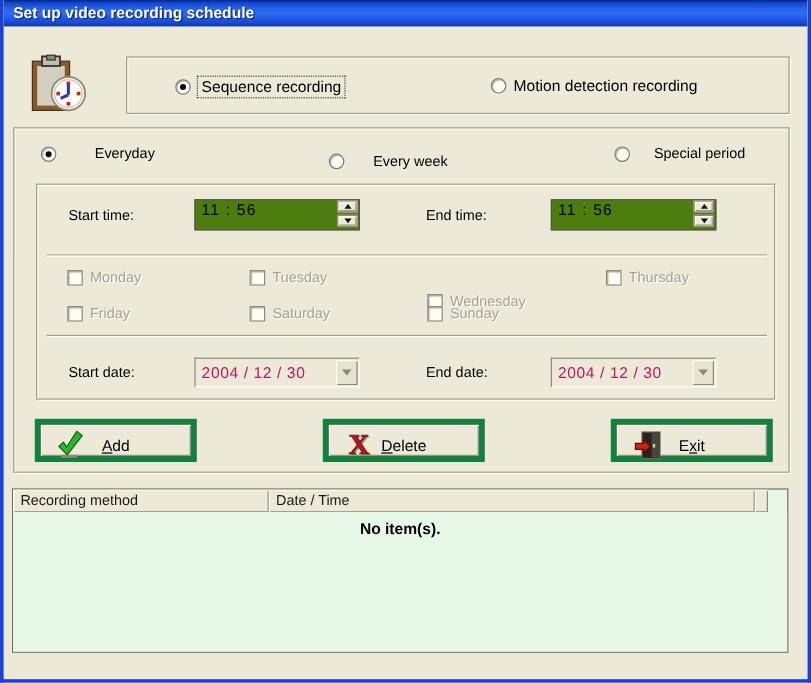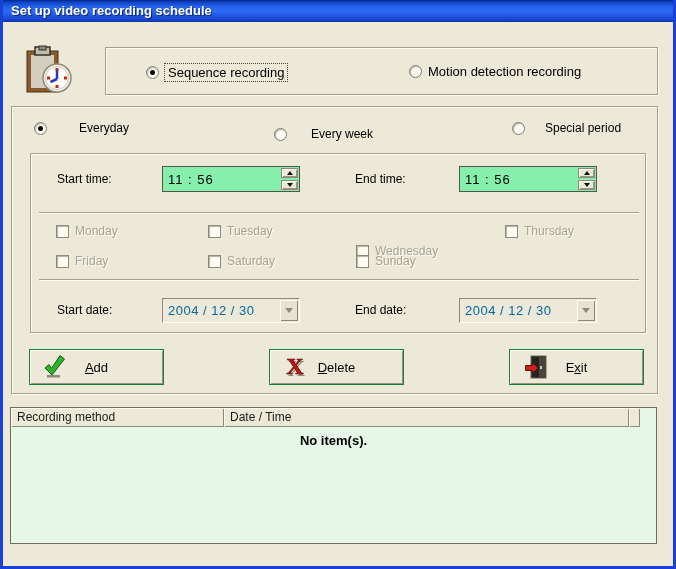--- a/index.html
+++ b/index.html
@@ -21,39 +21,39 @@
   .main-box{left:8px;top:106px;width:647px;height:288px;}
   .inner-box{left:18px;top:46px;width:616px;height:180px;}
 
   .radio-row{position:absolute;display:flex;align-items:center;gap:6px;}
   .radio{position:relative;width:11px;height:11px;border-radius:50%;background:#fdfdf6;border:1px solid #7c796b;box-shadow:inset 1px 1px 1px #b9b6a6;flex:0 0 auto;}
   .radio.checked::after{content:"";position:absolute;left:3px;top:3px;width:5px;height:5px;border-radius:50%;background:#0a0a08;}
   .mode-label{font-size:13px;}
   .focus{outline:1px dotted #45433a;padding:1px 3px;}
 
   .field-label{position:absolute;font-size:12px;}
-  .field{position:absolute;height:26px;width:138px;background:#86efac;border:1px solid #55564a;box-sizing:border-box;display:flex;align-items:center;}
+  .field{position:absolute;height:26px;width:138px;background:#4d7c0f;border:1px solid #55564a;box-sizing:border-box;display:flex;align-items:flex-start;}
   .field-text{flex:1;padding-left:5px;font-size:13px;letter-spacing:1px;}
   .spinner{width:17px;margin-right:1px;display:flex;flex-direction:column;justify-content:center;gap:2px;}
   .spin-btn{height:10px;background:#ece9d8;border:1px solid #8d8a7a;box-shadow:inset 1px 1px 0 #fffef5,inset -1px -1px 0 #9a9686;display:flex;align-items:center;justify-content:center;box-sizing:border-box;}
   .tri-up{width:0;height:0;border-left:3px solid transparent;border-right:3px solid transparent;border-bottom:4px solid #10100c;}
   .tri-down{width:0;height:0;border-left:3px solid transparent;border-right:3px solid transparent;border-top:4px solid #10100c;}
   .tri-gray{width:0;height:0;border-left:4px solid transparent;border-right:4px solid transparent;border-top:5px solid #8d8a7a;}
 
   .sep{position:absolute;left:8px;width:600px;height:0;border-top:1px solid #a29f8e;border-bottom:1px solid #fffef5;}
 
   .checkbox-row{position:absolute;display:flex;align-items:center;gap:6px;}
   .checkbox{width:13px;height:13px;background:#fdfdf6;border:1px solid #8d8a7a;box-shadow:inset 1px 1px 1px #b5b2a2;box-sizing:border-box;flex:0 0 auto;}
   .dis-label{color:#a5a293;text-shadow:1px 1px 0 #fffef5;font-size:12px;}
 
   .combo{position:absolute;height:25px;width:138px;background:#ece9d8;border:1px solid;border-color:#8d8a7a #fffef5 #fffef5 #8d8a7a;box-sizing:border-box;display:flex;align-items:center;}
-  .combo-text{flex:1;padding-left:5px;color:#0369a1;font-size:13px;letter-spacing:0.5px;}
+  .combo-text{flex:1;padding-left:5px;color:#be185d;font-size:13px;letter-spacing:0.5px;}
   .combo-btn{width:18px;height:21px;margin-right:1px;background:#e6e3d2;box-shadow:inset 1px 1px 0 #fffef5,inset -1px -1px 0 #8d8a7a;display:flex;align-items:center;justify-content:center;}
 
-  .btn{position:absolute;width:135px;height:36px;background:#ece9d8;border:1px solid #15803d;box-shadow:inset 1px 1px 0 #fffef5,inset -1px -1px 0 #989384;box-sizing:border-box;}
+  .btn{position:absolute;width:135px;height:36px;background:#ece9d8;border:5px solid #15803d;box-shadow:inset 1px 1px 0 #fffef5,inset -1px -1px 0 #989384;box-sizing:border-box;}
   .btn-ico{position:absolute;left:12px;top:4px;width:26px;height:26px;}
   .btn-label{position:absolute;left:0;right:0;top:10px;text-align:center;font-size:13px;color:#000;}
   .mn{text-decoration:underline;}
 
   .listview{position:absolute;left:7px;top:407px;width:647px;height:137px;border:1px solid #6f6c60;box-sizing:border-box;background:#e7f7e7;}
   .list-header{position:absolute;top:0;left:0;right:16px;height:19px;display:flex;}
   .lh-cell{box-sizing:border-box;height:19px;background:#ece9d8;box-shadow:inset 1px 1px 0 #fffef5,inset -1px -1px 0 #8d8a7a;padding:2px 0 0 6px;font-size:12px;color:#1c1c16;white-space:nowrap;overflow:hidden;}
   .lh-c1{width:213px;}
   .lh-c2{width:405px;}
   .lh-c3{flex:1;}

